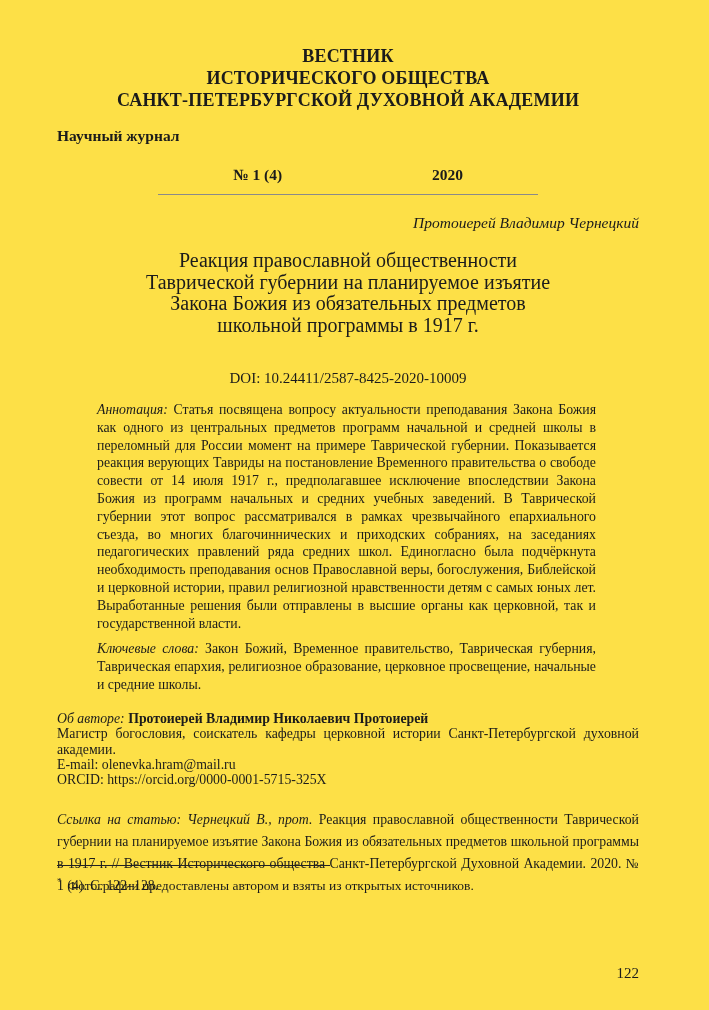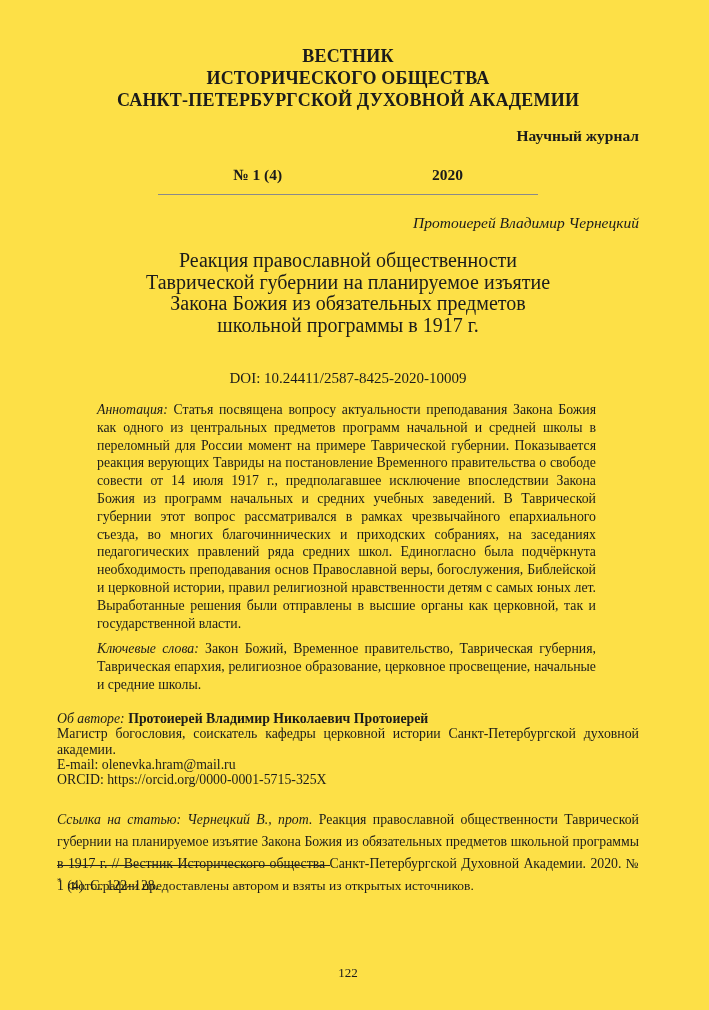--- a/index.html
+++ b/index.html
@@ -22,21 +22,21 @@
     font-size: 18px;
     line-height: 22px;
     font-weight: bold;
     text-align: center;
     letter-spacing: 0.2px;
   }
   .subtitle {
     margin-top: 16px;
     font-size: 15.5px;
     font-weight: bold;
-    text-align: right;
+    text-align: left;
   }
   .issue-row {
     margin: 21px auto 0;
     width: 380px;
     display: flex;
     justify-content: space-around;
     font-weight: bold;
     font-size: 15.5px;
   }
   .rule {
@@ -112,23 +112,23 @@
   }
   .footnote sup { font-size: 9px; margin-right: 6px; }
 
   
   .page-footer {
     position: absolute;
     left: 57px;
     right: 70px;
     top: 965px;
     display: flex;
-    justify-content: center;
+    justify-content: flex-end;
     align-items: baseline;
-    font-size: 13px;
+    font-size: 15px;
   }
 </style>
 </head>
 <body>
 
 <div class="page">
   <div class="content">
 
     <header class="masthead">
       <div class="mast-title">

